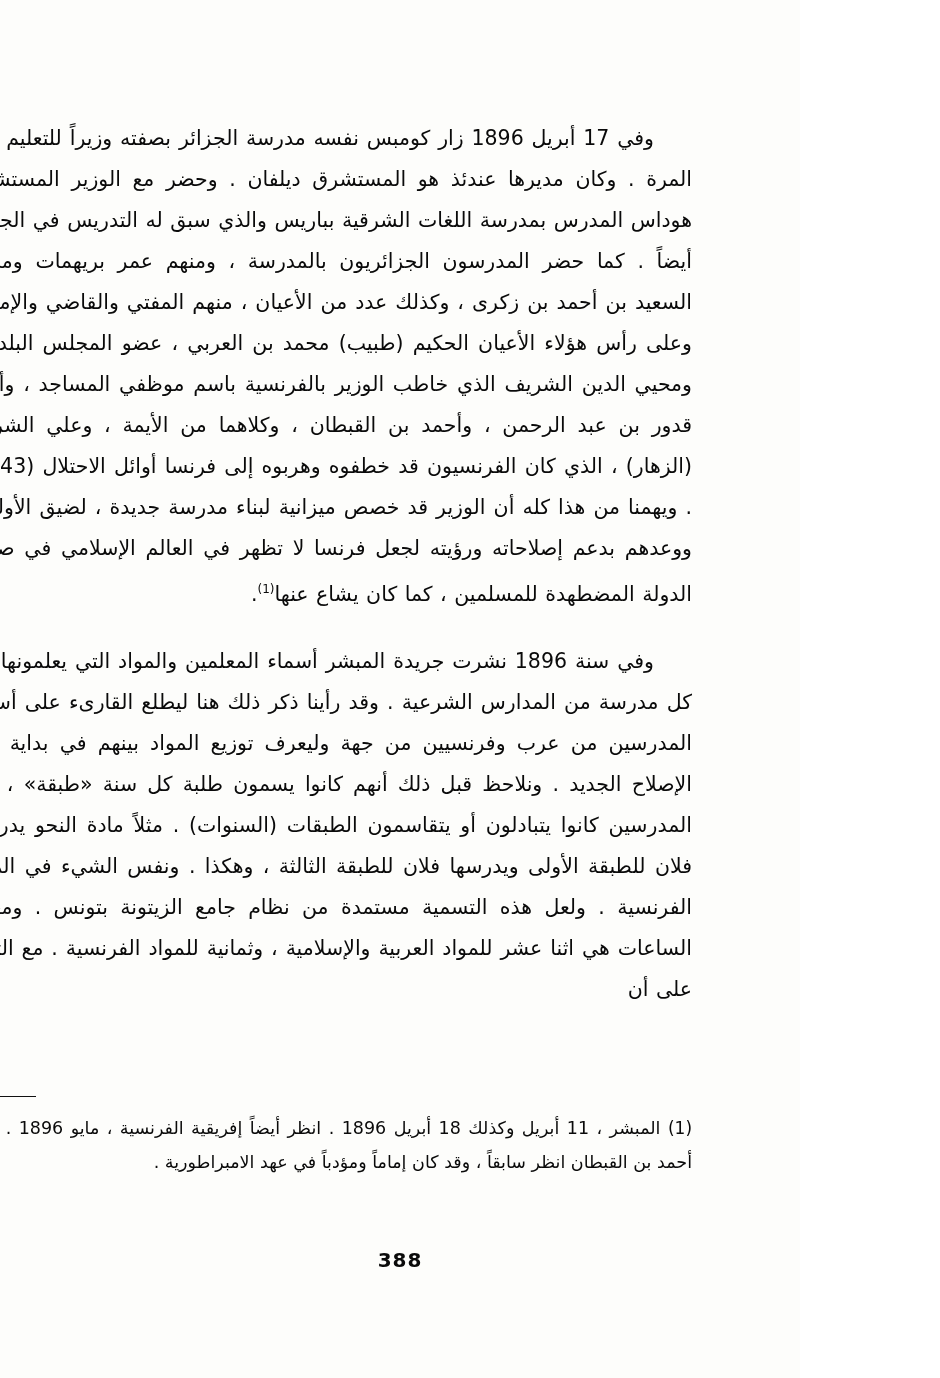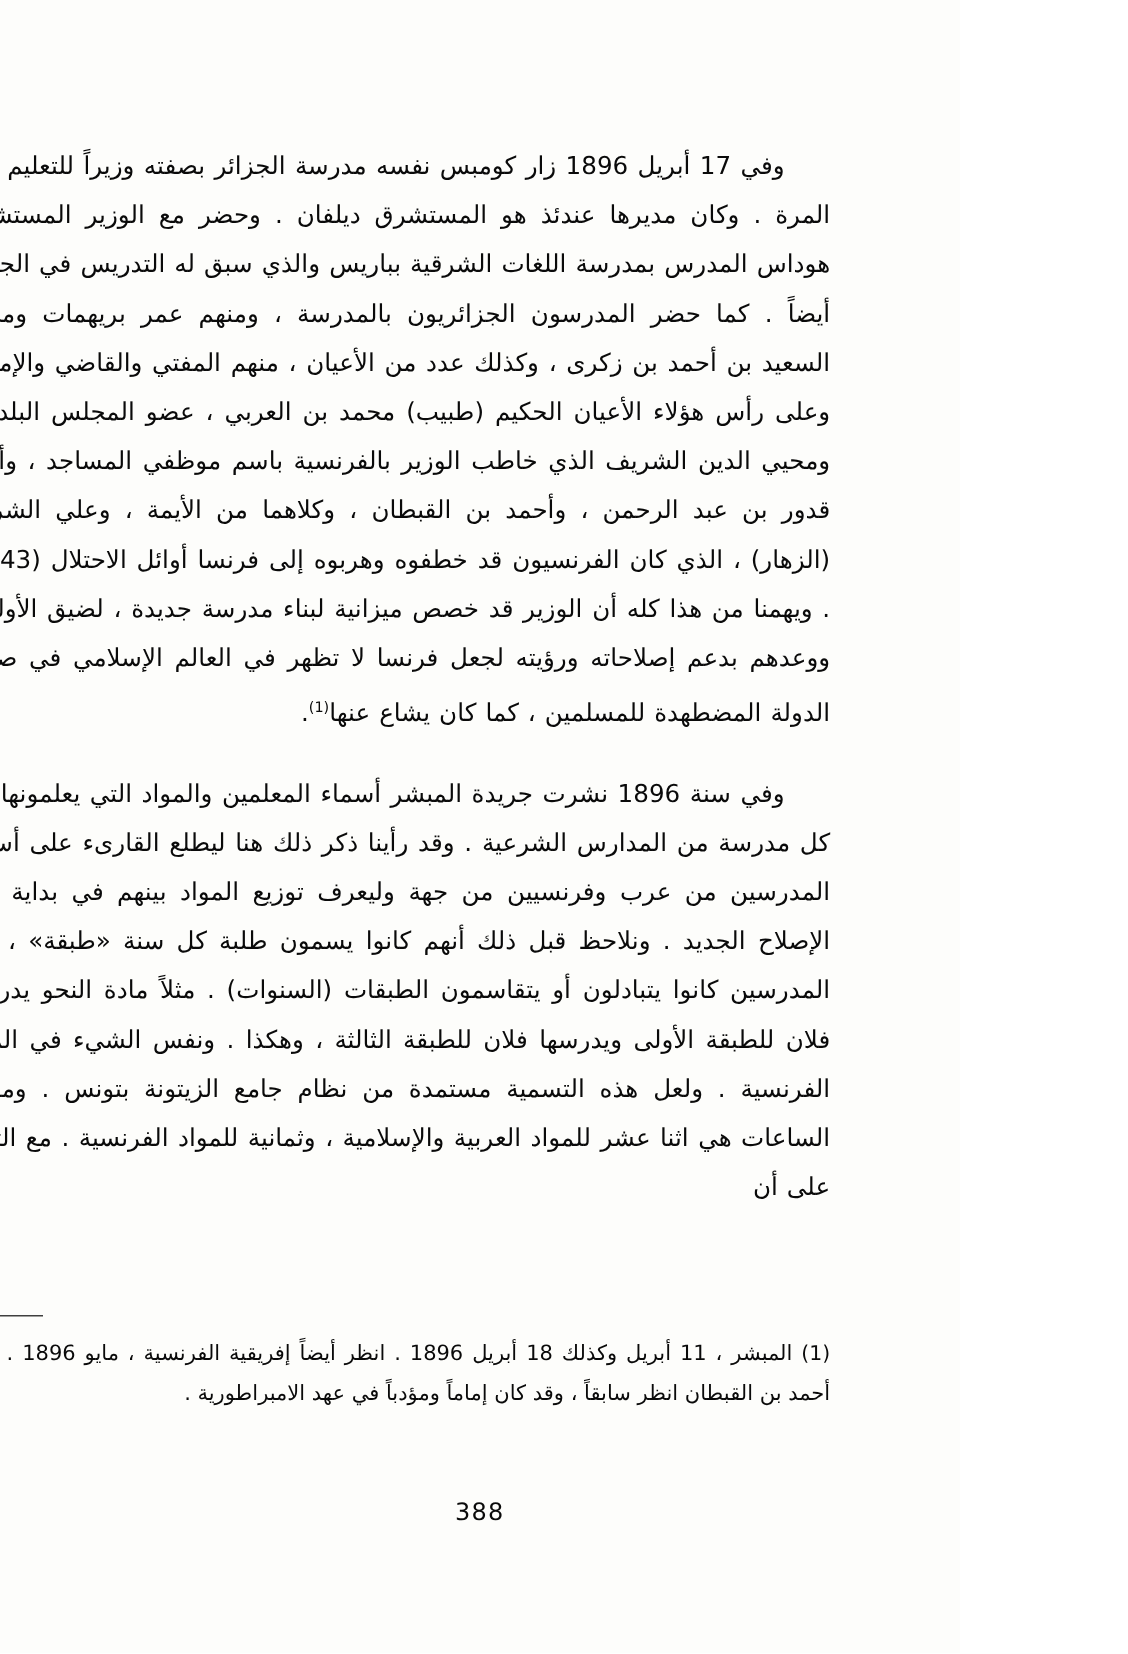--- a/index.html
+++ b/index.html
@@ -71,21 +71,21 @@
   .footnote .fn-num {
     font-size: 17px;
   }
   .page-number {
     position: absolute;
     left: 0;
     right: 0;
     top: 1248px;
     text-align: center;
     font-size: 20px;
-    font-weight: normal;
+    font-weight: bold;
     letter-spacing: 1px;
   }
   sup.ref {
     font-size: 12px;
     vertical-align: super;
   }
 </style>
 </head>
 <body>
 

